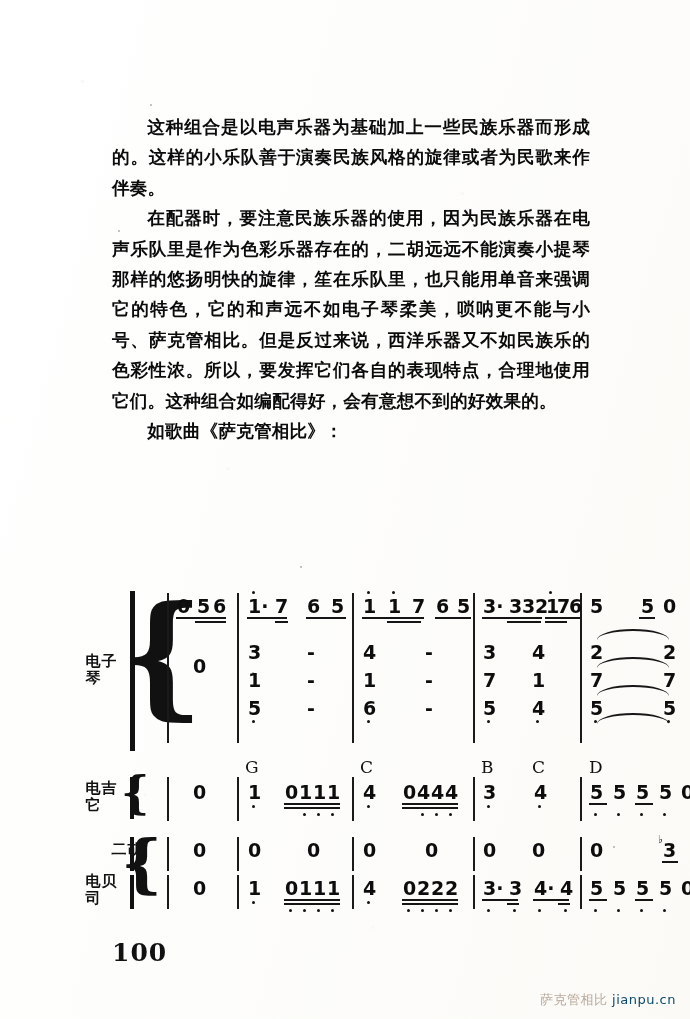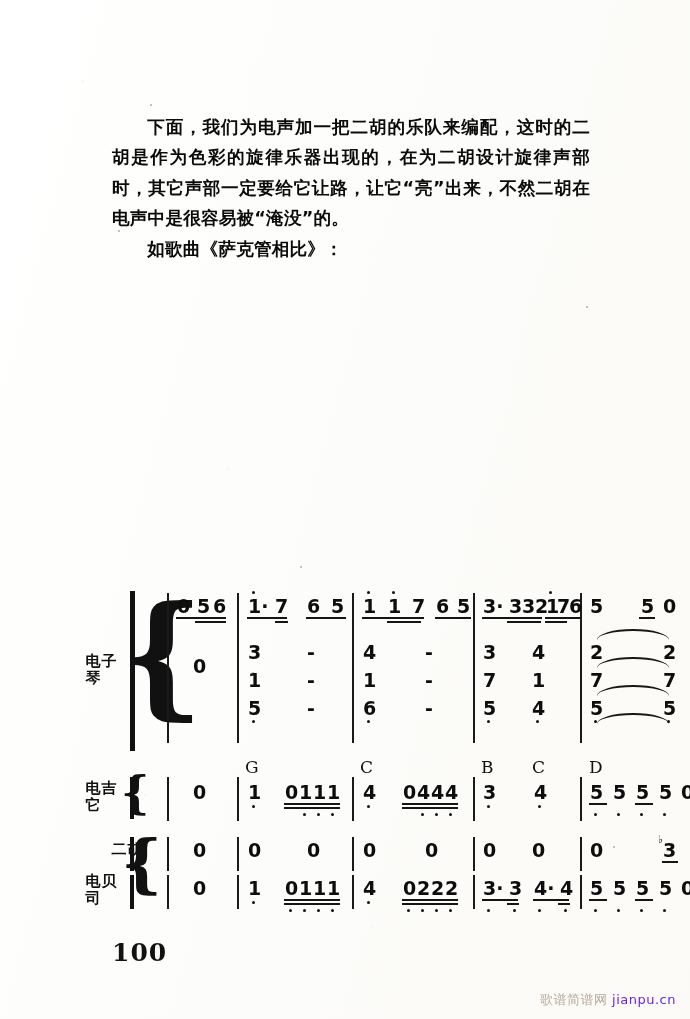--- a/index.html
+++ b/index.html
@@ -109,31 +109,32 @@
     font-weight:700;font-size:25px;color:#111;letter-spacing:1px;
   }
   
   .watermark{
     position:absolute;right:14px;bottom:10px;
     font-size:13px;color:#b9a99a;
     font-family:"DejaVu Sans","Liberation Sans",sans-serif;
     letter-spacing:.5px;
     white-space:nowrap;
   }
-  .watermark .url{color:#6d28d9;font-family:"DejaVu Sans","Liberation Sans",sans-serif;}
+  .watermark .url{color:#0c4a6e;font-family:"DejaVu Sans","Liberation Sans",sans-serif;}
   .speck{position:absolute;background:rgba(30,30,30,.35);border-radius:50%;}
 </style>
 </head>
 <body>
 
 <div class="page">
   <div class="paper-grain"></div>
 
   <div class="prose">
-    <p class="ind">下面，我们为电声加一把二胡的乐队来编配，这时的二胡是作为色彩的旋律乐器出现的，在为二胡设计旋律声部时，其它声部一定要给它让路，让它“亮”出来，不然二胡在电声中是很容易被“淹没”的。</p>
+    <p class="ind">这种组合是以电声乐器为基础加上一些民族乐器而形成的。这样的小乐队善于演奏民族风格的旋律或者为民歌来作伴奏。</p>
+    <p class="ind">在配器时，要注意民族乐器的使用，因为民族乐器在电声乐队里是作为色彩乐器存在的，二胡远远不能演奏小提琴那样的悠扬明快的旋律，笙在乐队里，也只能用单音来强调它的特色，它的和声远不如电子琴柔美，唢呐更不能与小号、萨克管相比。但是反过来说，西洋乐器又不如民族乐的色彩性浓。所以，要发挥它们各自的表现特点，合理地使用它们。这种组合如编配得好，会有意想不到的好效果的。</p>
     <p class="ind">如歌曲《萨克管相比》：</p>
   </div>
 
   <div class="score">
 
     <div class="instr" style="left:0px;top:68px;">
       <span class="col">
         <span>电</span><br>
         <span>琴</span>
       </span><span class="col">
@@ -396,21 +397,21 @@
     <div class="beam" style="left:550px;top:314px;width:18px;"></div>
     <div class="octdot" style="left:509px;top:324px;"></div>
     <div class="octdot" style="left:532px;top:324px;"></div>
     <div class="octdot" style="left:555px;top:324px;"></div>
     <div class="octdot" style="left:578px;top:324px;"></div>
   </div>
 
   <div class="pageno">100</div>
 
   <div class="watermark">
-    <span>歌谱简谱网</span>
+    <span>萨克管相比</span>
     <span class="url">jianpu.cn</span>
   </div>
 
   <div class="speck" style="left:150px;top:104px;width:2px;height:2px;"></div>
   <div class="speck" style="left:472px;top:124px;width:2px;height:2px;"></div>
   <div class="speck" style="left:118px;top:230px;width:2px;height:2px;"></div>
   <div class="speck" style="left:586px;top:306px;width:2px;height:2px;"></div>
   <div class="speck" style="left:300px;top:566px;width:2px;height:2px;"></div>
   <div class="speck" style="left:252px;top:672px;width:2px;height:2px;"></div>
   <div class="speck" style="left:613px;top:846px;width:2px;height:2px;"></div>

